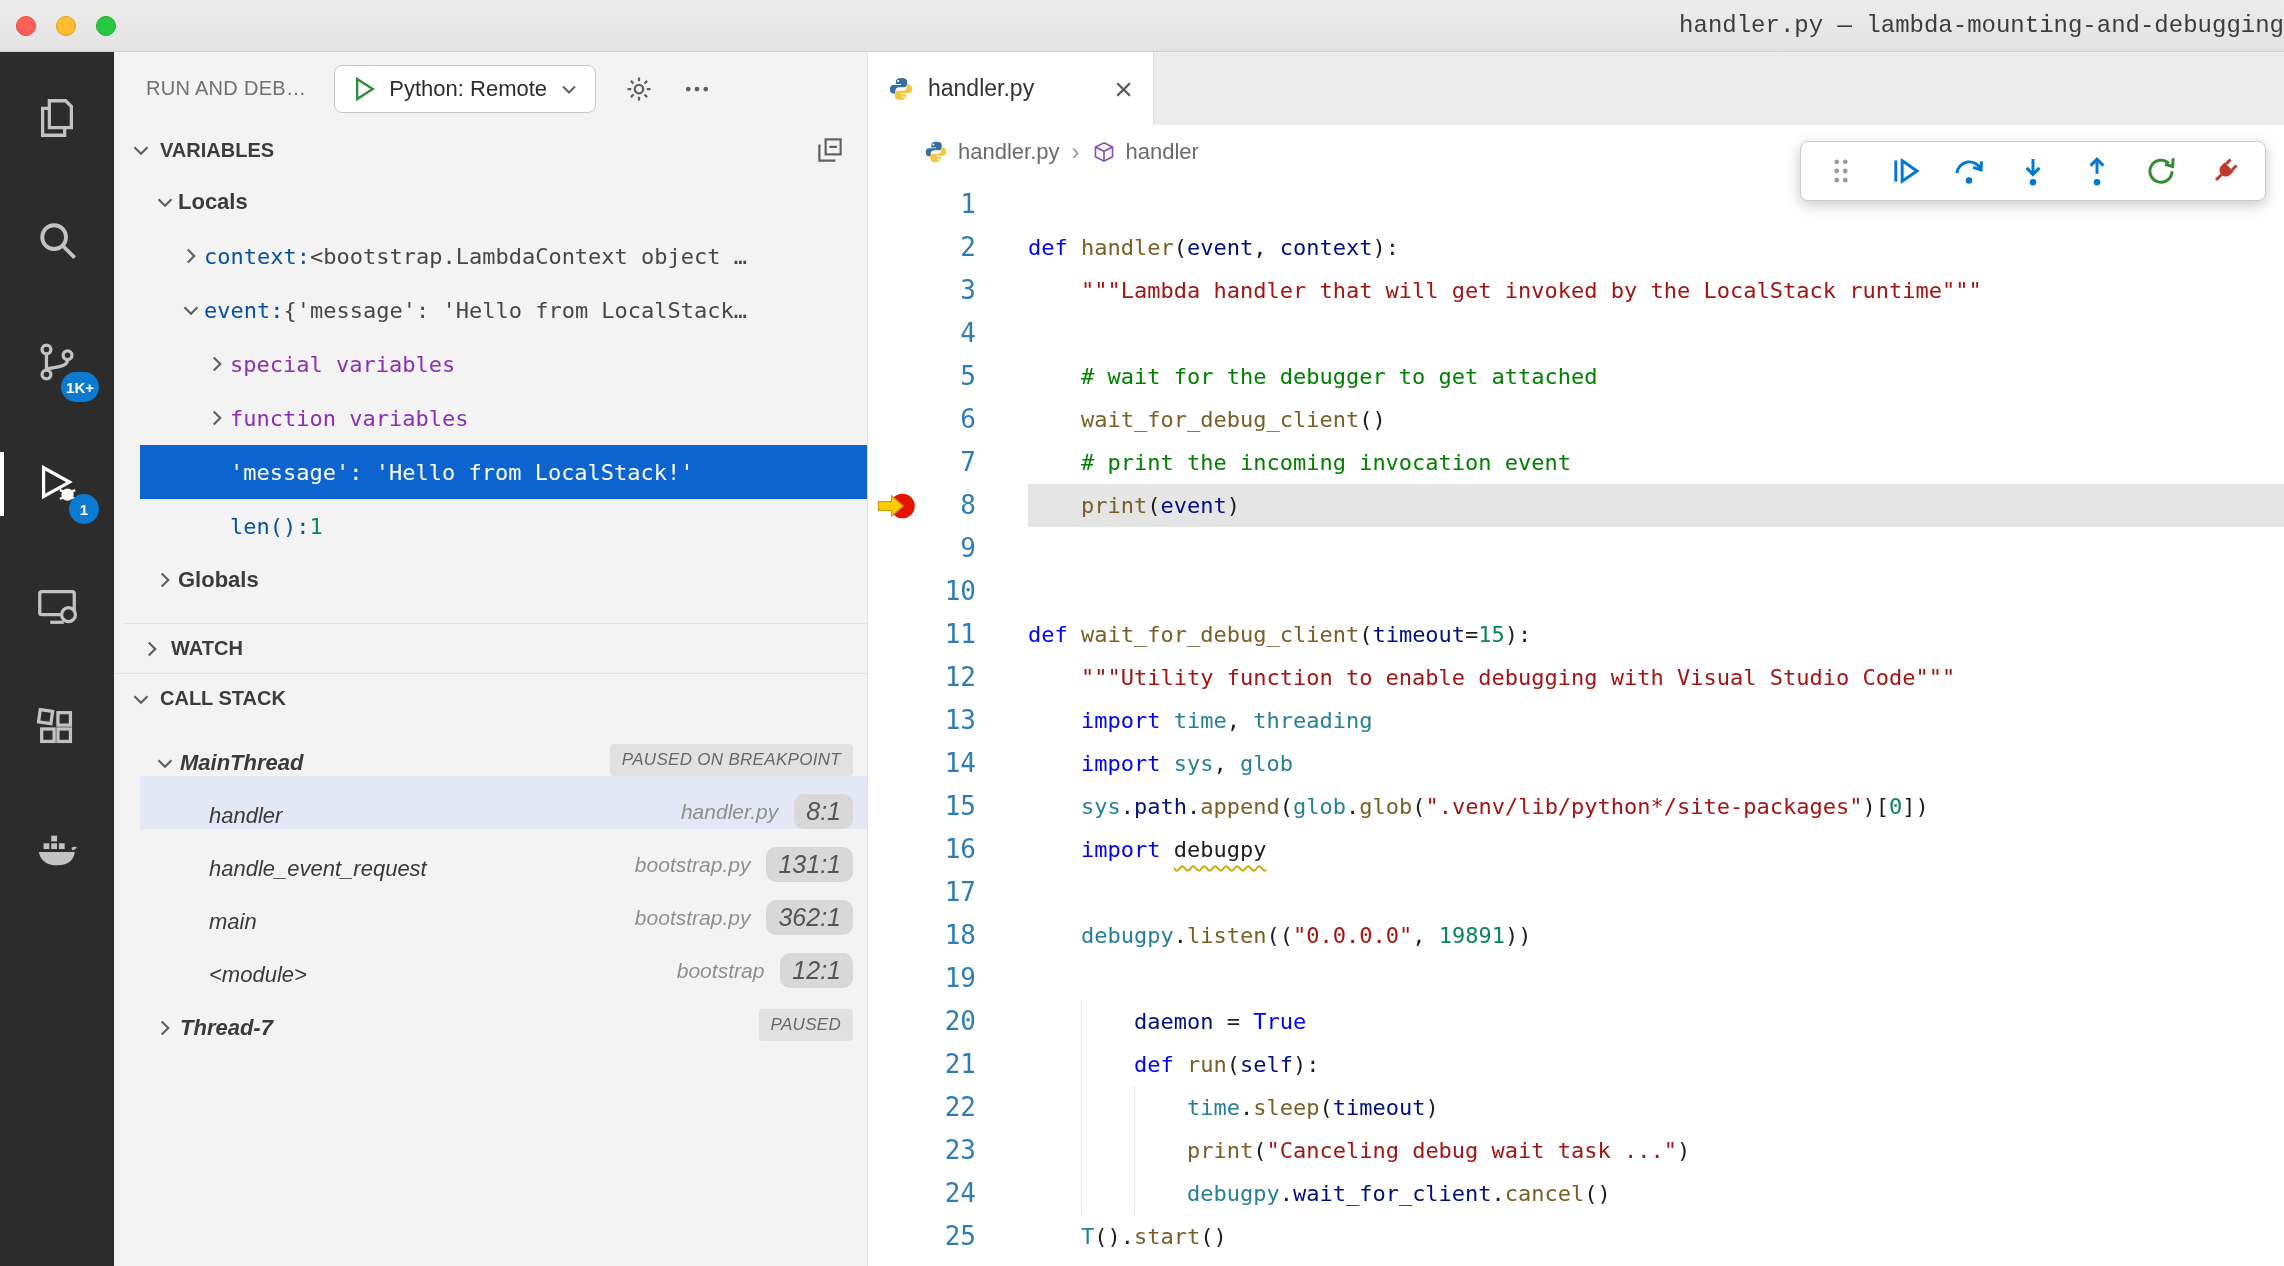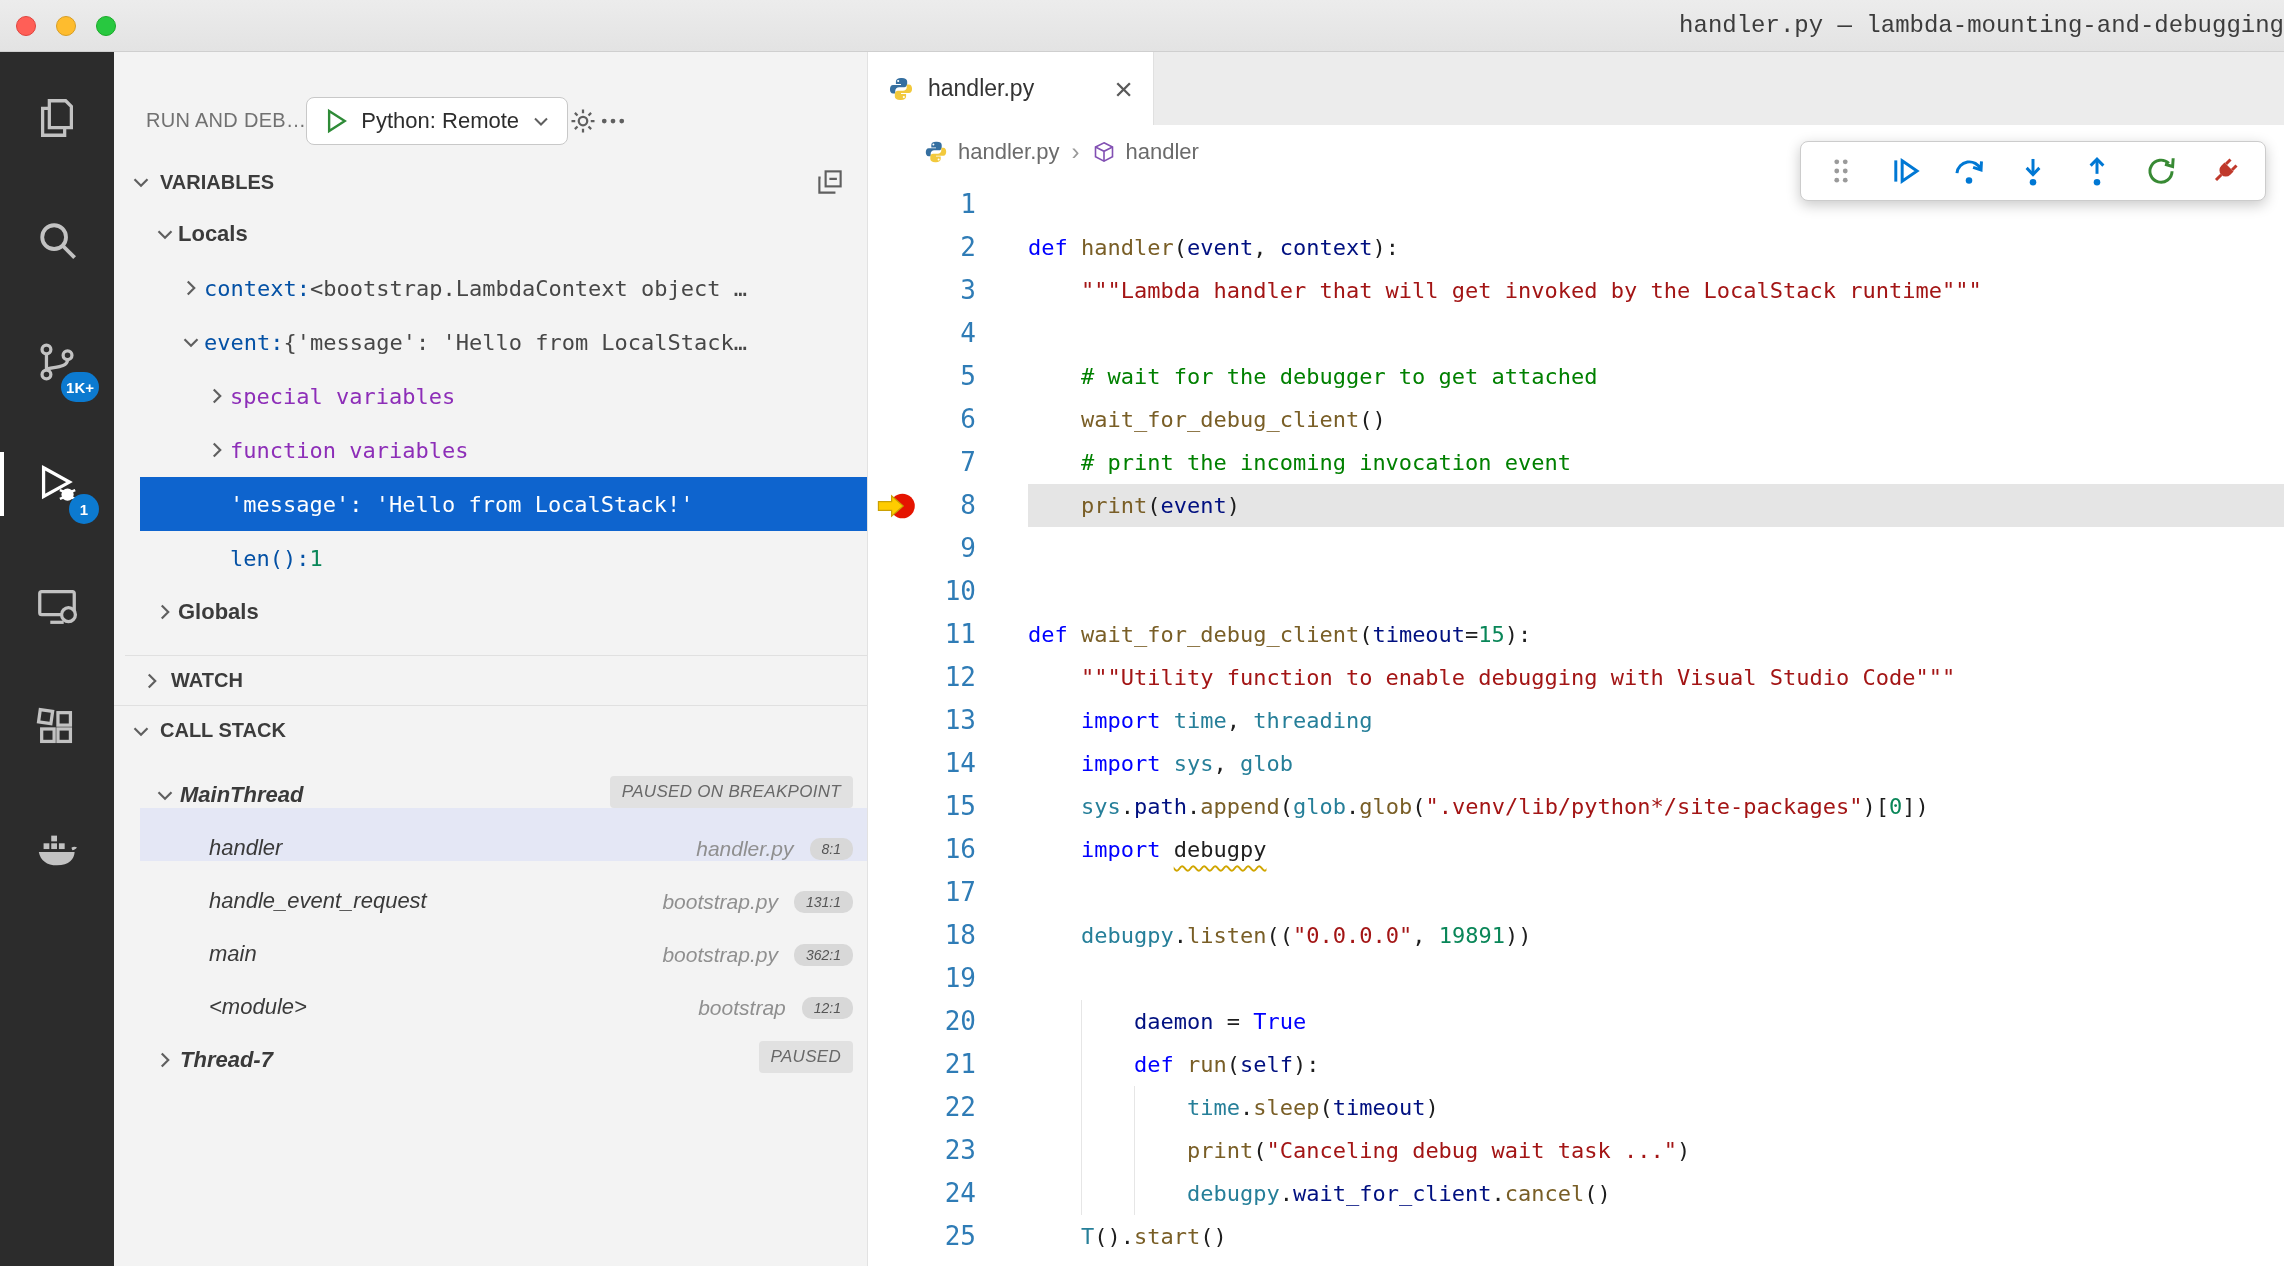--- a/index.html
+++ b/index.html
@@ -20,21 +20,21 @@
   
   .activitybar { width:114px; flex:none; background:#2c2c2c; display:flex; flex-direction:column; align-items:center; padding-top:34px; gap:58px; }
   .ab-item { position:relative; width:64px; height:64px; display:flex; align-items:center; justify-content:center; color:#c2c2c2; cursor:pointer; }
   .ab-item.active { color:#ffffff; }
   .ab-item.active::before { content:""; position:absolute; left:-25px; top:0; width:4px; height:64px; background:#ffffff; }
   .ab-icon { width:46px; height:46px; }
   .ab-badge { position:absolute; right:-10px; bottom:-8px; min-width:30px; height:30px; padding:0 5px; background:#0c7ad0; border-radius:16px; color:#fff; font-size:15px; font-weight:700; display:flex; align-items:center; justify-content:center; }
 
   
   .sidebar { width:754px; flex:none; background:#f3f3f3; border-right:1px solid #e2e2e2; font-size:22px; color:#3b3b3b; overflow:hidden; }
-  .sb-header { height:73px; display:flex; align-items:center; padding:0 20px 0 32px; gap:0;margin-top:32px; }
+  .sb-header { height:73px; display:flex; align-items:center; padding:0 20px 0 32px; gap:28px; }
   .sb-title { font-size:20px; color:#717171; white-space:nowrap; flex:none; letter-spacing:.3px; }
   .config-picker { height:48px; background:#fff; border:1px solid #c8c8c8; border-radius:8px; display:flex; align-items:center; gap:10px; padding:0 14px; flex:none; }
   .config-label { font-size:22px; color:#2d2d2d; }
   .hdr-icon { width:30px; height:30px; color:#5f5f5f; display:inline-flex; align-items:center; justify-content:center; flex:none; }
   .section-header { height:50px; display:flex; align-items:center; gap:6px; padding:0 22px 0 14px; font-weight:700; font-size:20px; color:#3c3c3c; }
   .section-header.bordered { border-top:1px solid #e0e0e0; }
   #watch-header { margin-top:16px;margin-left:11px; }
   .right-icon { margin-left:auto; }
   .chev { width:26px; height:26px; color:#5f5f5f; flex:none; display:inline-flex; }
 
@@ -47,21 +47,21 @@
   .p-vspecial { color:#8d2eb8; }
   .p-vnum { color:#098658; }
   .p-vsel { color:#ffffff; }
 
   .cs-row { height:53px; margin-left:26px; display:flex; align-items:flex-end; padding-right:14px; cursor:pointer;font-style:italic; }
   .cs-row.active-frame { background:#e4e7f5; }
   .cs-thread-label { font-weight:600; font-size:22px; color:#3a3a3a; margin-left:2px; }
   .cs-frame-label { font-size:22px; color:#3a3a3a; }
   .cs-right { margin-left:auto; display:flex; align-items:center; gap:16px; }
   .cs-file { color:#8f8f8f; font-size:21px; }
-  .pos-pill { background:#d8d8d8; border-radius:10px; padding:3px 12px; font-size:14px; color:#555; }
+  .pos-pill { background:#d8d8d8; border-radius:10px; padding:3px 12px; font-size:25px; color:#555; }
   .badge-pill { margin-left:auto; background:#e1e1e1; border-radius:4px; padding:6px 12px; font-size:17px; color:#686868; letter-spacing:.3px; white-space:nowrap; }
 
   
   .editor { flex:1; position:relative; display:flex; flex-direction:column; background:#fff; min-width:0; }
   .tabbar { height:73px; flex:none; background:#ececec; display:flex; }
   .tab { width:286px; background:#ffffff; display:flex; align-items:center; gap:14px; padding:0 20px; border-right:1px solid #e0e0e0; cursor:pointer; }
   .tab-icon { width:26px; height:26px; flex:none; }
   .tab-label { font-size:23px; color:#333; }
   .tab-close { margin-left:auto; font-size:32px; color:#5a5a5a; line-height:1; cursor:pointer; }
   .breadcrumbs { height:53px; flex:none; display:flex; align-items:center; gap:12px; padding-left:56px; font-size:22px; color:#6b6b6b; }

